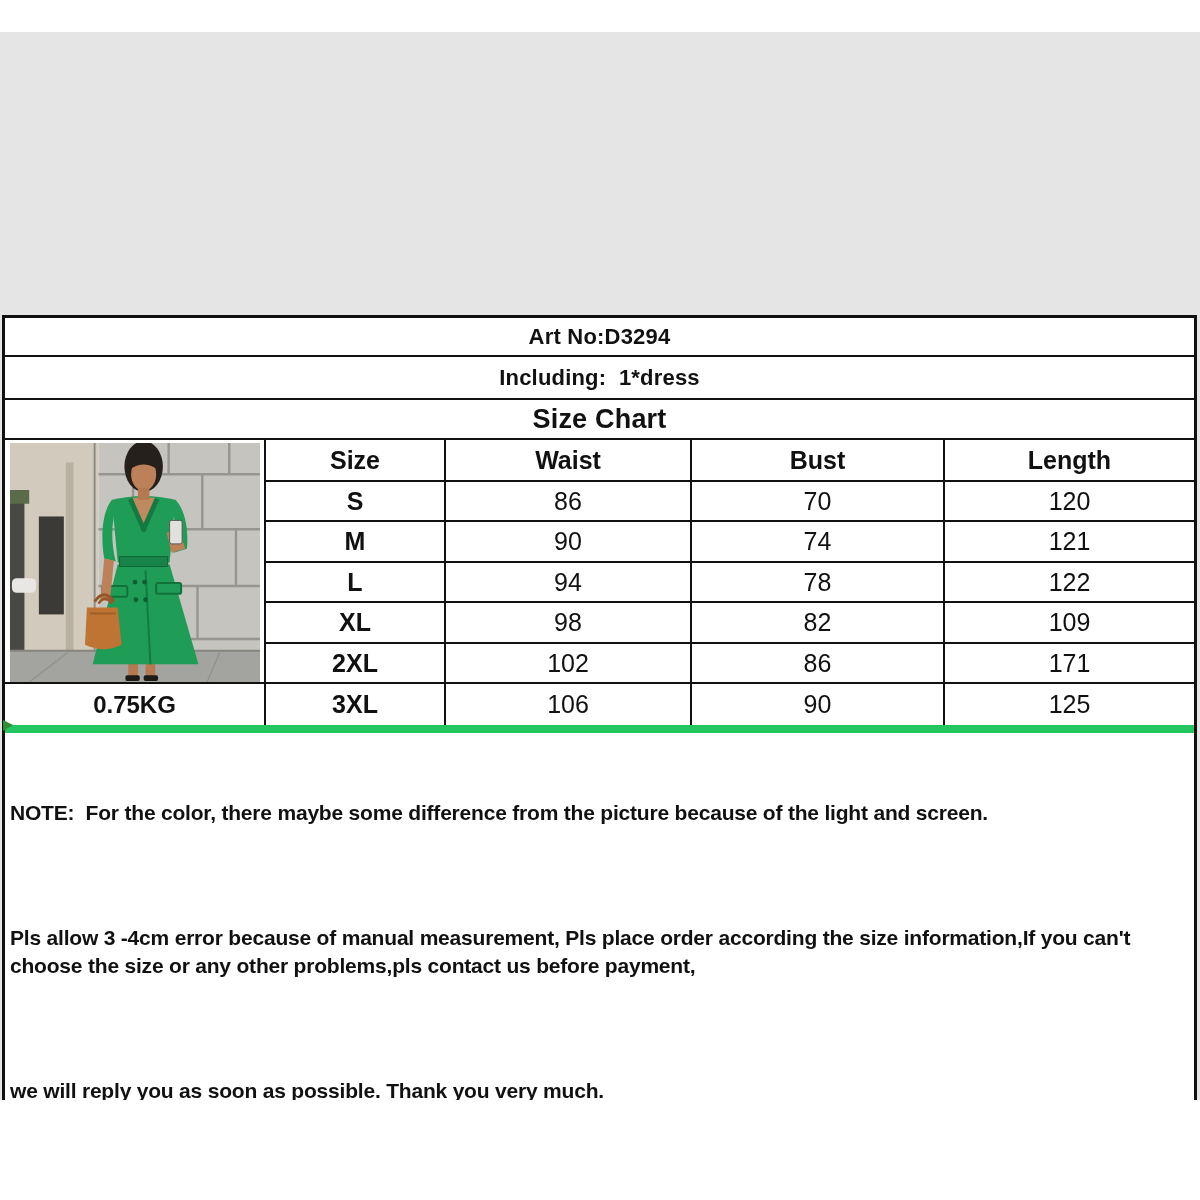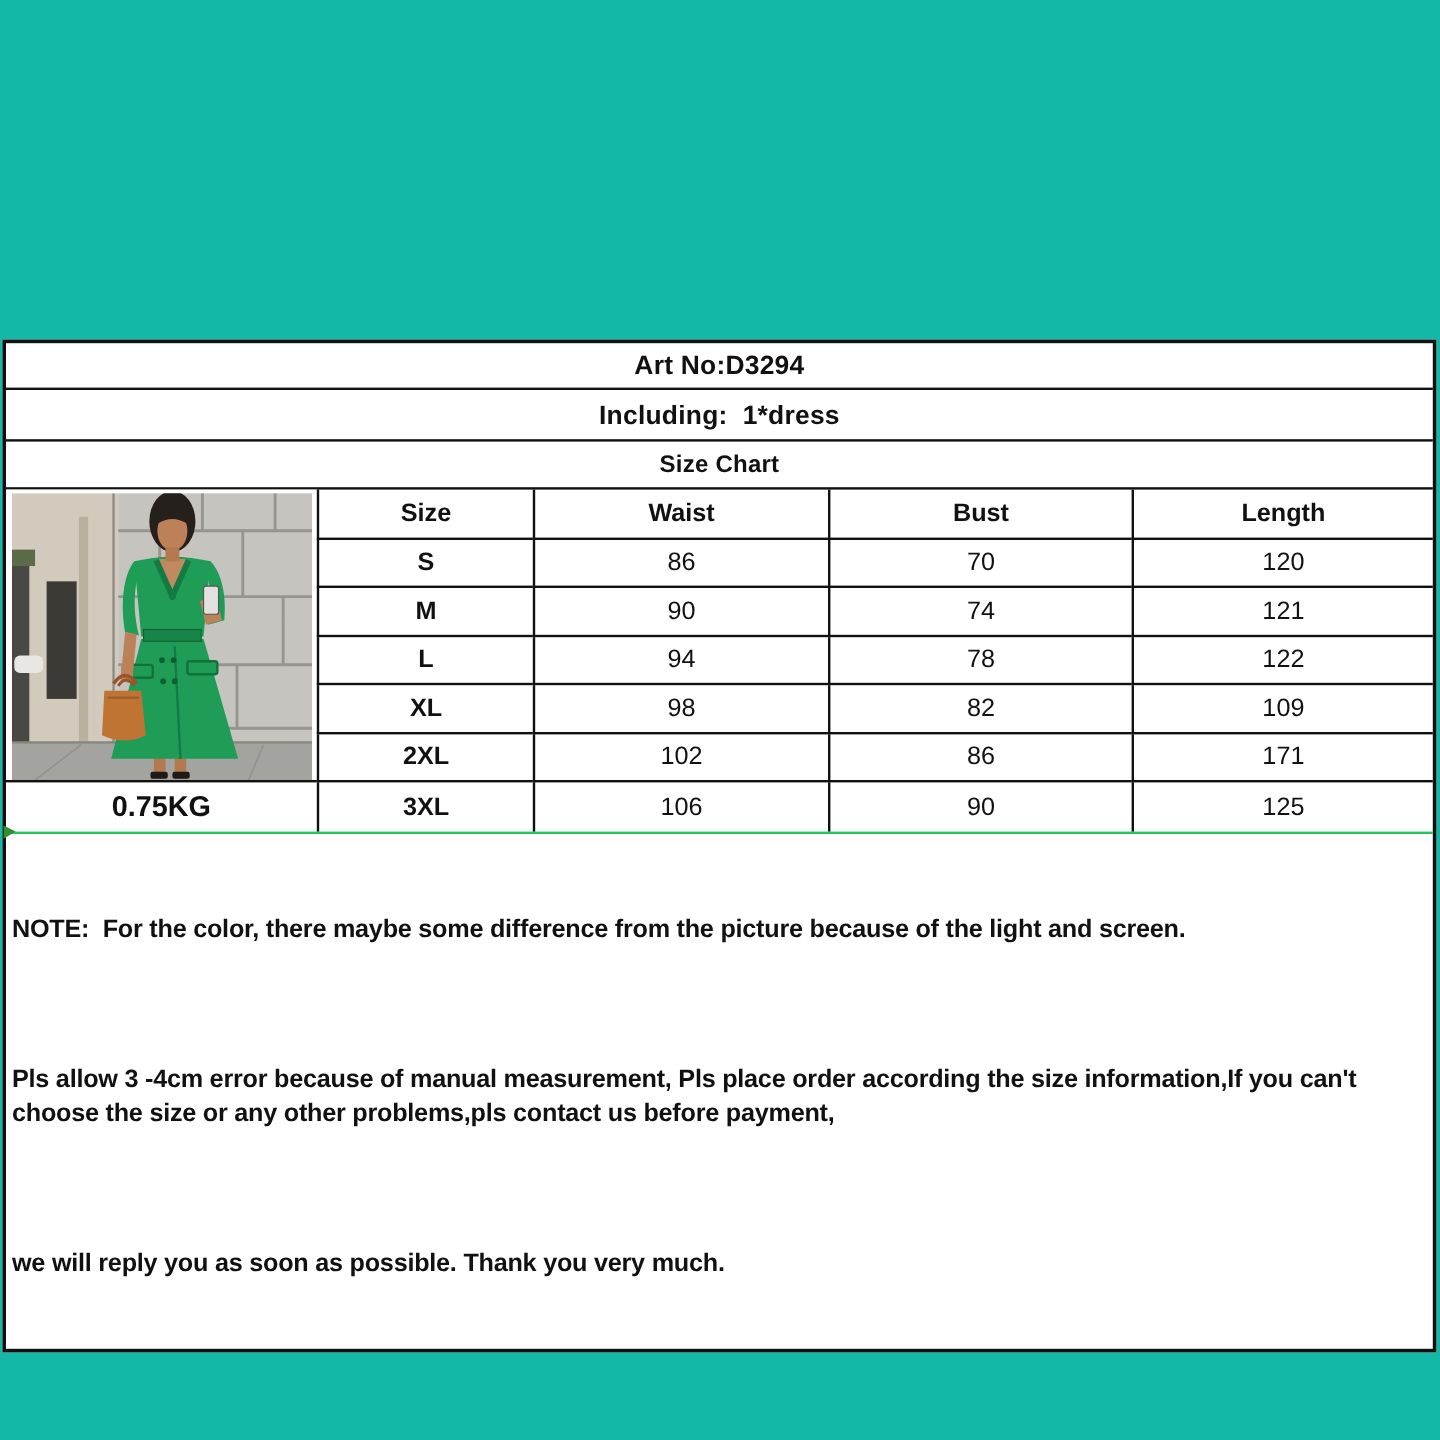--- a/index.html
+++ b/index.html
@@ -1,58 +1,58 @@
 <!DOCTYPE html>
 <html><head>
 <meta charset="utf-8">
 <style>
   * { box-sizing: border-box; margin: 0; padding: 0; }
   html,body { width: 1200px; height: 1200px; background: #ffffff; font-family: "Liberation Sans", sans-serif; color:#111; }
-  .sheet { position: relative; width: 1200px; height: 1200px; background:#14b8a6; overflow:hidden; }
+  .sheet { position: relative; width: 1200px; height: 1068px; background:#e5e5e5; overflow:hidden;margin-top:32px; }
 
   .size-sheet {
     position: absolute; left: 2px; top: 283px; width: 1195px;
     border: 3px solid #111; background: #fff;
   }
   .title-row {
     display:flex; align-items:center; justify-content:center;
     border-bottom: 2px solid #111; font-weight: bold; letter-spacing: 0.2px;
     white-space: pre-wrap;
   }
   .row-artno     { height: 39px; font-size: 22px; }
   .row-including { height: 43px; font-size: 22px; }
-  .row-sizechart { height: 40px; font-size: 20px; }
+  .row-sizechart { height: 40px; font-size: 27px; }
 
   .main-grid {
     display: grid;
     grid-template-columns: 259px 180px 246px 253px 251px;
     grid-template-rows: 42px 40px 41px 40px 41px 40px 41px;
   }
   .cell {
     display:flex; align-items:center; justify-content:center;
-    font-size: 21px; border-bottom: 2px solid #111;
+    font-size: 25px; border-bottom: 2px solid #111;
   }
   .cell.bl { border-left: 2px solid #111; }
   .cell.header, .cell.sizecol { font-weight: bold; }
   .cell.last { border-bottom: none; }
 
   .photo-cell {
     grid-column: 1; grid-row: 1 / span 6;
     border-bottom: 2px solid #111;
     background:#fff; padding: 3px 4px 0 5px;
   }
   .photo-cell svg { display:block; width: 250px; height: 239px; }
   .weight-cell {
     grid-column: 1; grid-row: 7;
     display:flex; align-items:center; justify-content:center;
     font-size: 24px; font-weight: bold;
   }
 
   .note {
-    border-top: 2px solid #22c55e;
+    border-top: 8px solid #22c55e;
     padding: 9px 6px 0 5px;
     min-height: 218px;
     font-size: 21px; font-weight: bold; letter-spacing: -0.2px;
     white-space: pre-wrap; line-height: 1.35;
   }
   .note p + p { margin-top: 40px; }
 
   .green-corner {
     position: absolute; left: 3px; top: 688px;
     width: 0; height: 0;

